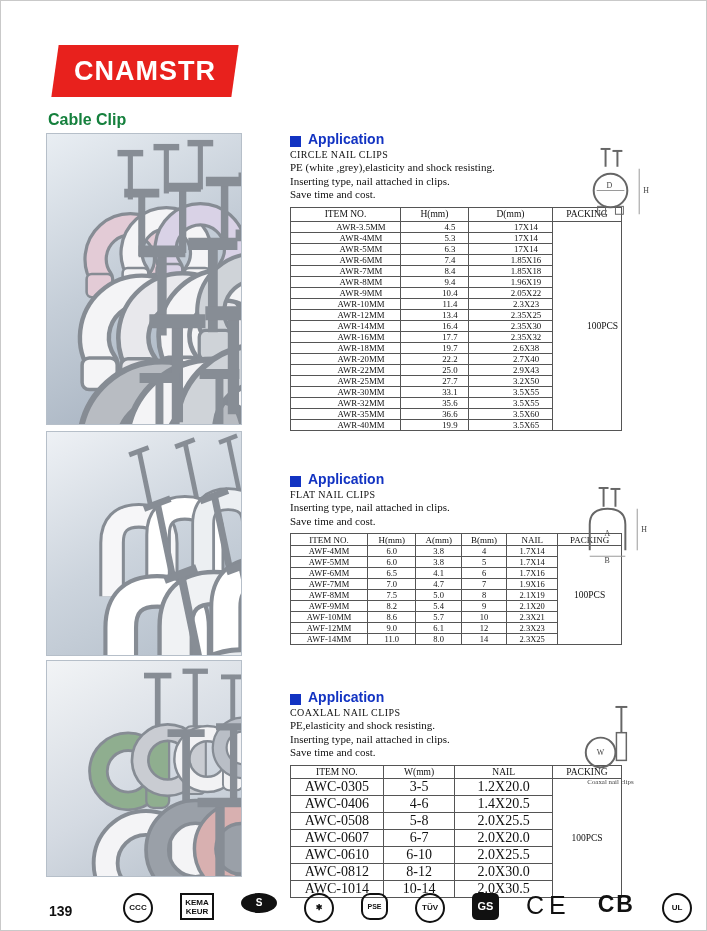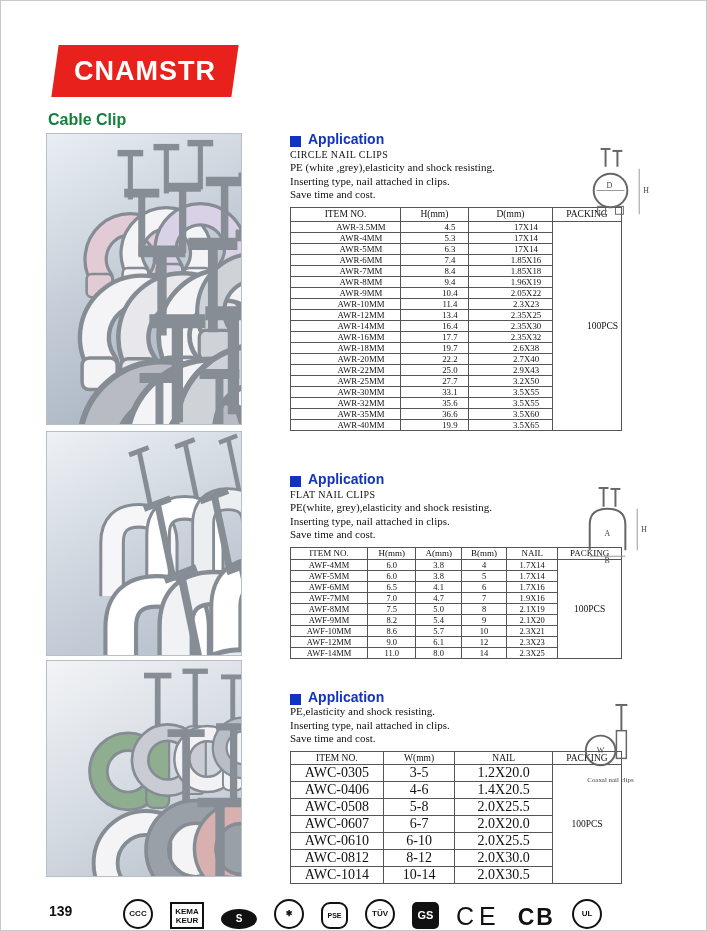--- a/index.html
+++ b/index.html
@@ -77,21 +77,21 @@
   .tbl-3 td { height:11px; font-size:14px; }
   .packing-cell { font-size:9.5px !important; }
 
   
   .page-number {
     position:absolute; left:48px; top:902px;
     font-family:"Liberation Sans", sans-serif; font-weight:bold; font-size:14px;
   }
   .cert-logos {
     position:absolute; left:122px; top:892px; height:36px;
-    display:flex; align-items:flex-end; gap:17px;
+    display:flex; align-items:flex-start; gap:27px;
     font-family:"Liberation Sans", sans-serif;
   }
   .mark { display:inline-flex; align-items:center; justify-content:center; color:#111; flex-direction:column; line-height:1; }
   .mark-circle { width:30px; height:30px; border:2px solid #111; border-radius:50%; font-size:8px; font-weight:bold; }
   .mark-rect { width:34px; height:27px; border:2px solid #111; font-size:8px; font-weight:bold; }
   .mark-rect .mark-line { line-height:9px; }
   .mark-oval-dark { width:36px; height:20px; background:#111; color:#fff; border-radius:50%; font-size:10px; font-weight:bold; }
   .mark-diamond { width:27px; height:27px; border:2px solid #111; border-radius:9px; font-size:7px; font-weight:bold; }
   .mark-square-dark { width:27px; height:27px; background:#111; color:#fff; border-radius:5px; font-size:11px; font-weight:bold; }
   .mark-letters { font-size:25px; letter-spacing:5px; font-weight:normal; }
@@ -321,21 +321,20 @@
     </table>
   </section>
 
   <section class="app-section" id="section-flat">
     <h2 class="app-heading">
       <span class="bullet"></span>
       <span>Application</span>
     </h2>
     <div class="sec-body">
       <div class="sec-title">FLAT NAIL CLIPS</div>
-      <div class="desc-line">PE(white, grey),elasticity and shock resisting.</div>
       <div class="desc-line">Inserting type, nail attached in clips.</div>
       <div class="desc-line">Save time and cost.</div>
       <div class="diagram">
         <svg viewBox="0 0 95 80">
           <line x1="40" y1="2" x2="40" y2="22" stroke="#666" stroke-width="2"></line>
           <line x1="35" y1="3" x2="45" y2="3" stroke="#666" stroke-width="2"></line>
           <line x1="52" y1="4" x2="52" y2="22" stroke="#666" stroke-width="2"></line>
           <line x1="47" y1="4" x2="57" y2="4" stroke="#666" stroke-width="2"></line>
           <path d="M26 66 V40 Q26 24 44 24 Q62 24 62 40 V66" fill="none" stroke="#666" stroke-width="2"></path>
           <line x1="26" y1="72" x2="62" y2="72" stroke="#999" stroke-width="1"></line>
@@ -433,20 +432,21 @@
         </tbody>
     </table>
   </section>
 
   <section class="app-section" id="section-coax">
     <h2 class="app-heading">
       <span class="bullet"></span>
       <span>Application</span>
     </h2>
     <div class="sec-body">
+      <div class="sec-title">COAXLAL NAIL CLIPS</div>
       <div class="desc-line">PE,elasticity and shock resisting.</div>
       <div class="desc-line">Inserting type, nail attached in clips.</div>
       <div class="desc-line">Save time and cost.</div>
       <div class="diagram">
         <svg viewBox="0 0 95 88">
           <line x1="58" y1="4" x2="58" y2="30" stroke="#666" stroke-width="2"></line>
           <line x1="52" y1="4" x2="64" y2="4" stroke="#666" stroke-width="2"></line>
           <rect x="53" y="30" width="10" height="28" fill="none" stroke="#666" stroke-width="1.5"></rect>
           <circle cx="37" cy="50" r="15" fill="none" stroke="#666" stroke-width="2"></circle>
           <text x="33" y="53" font-size="8">W</text>

